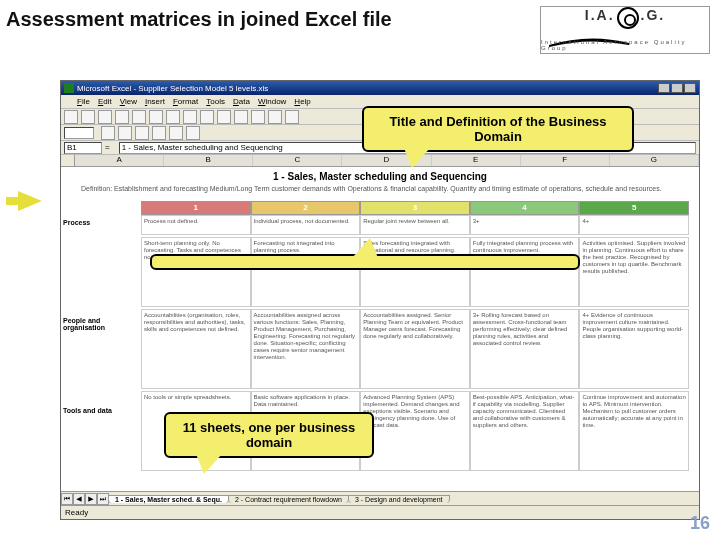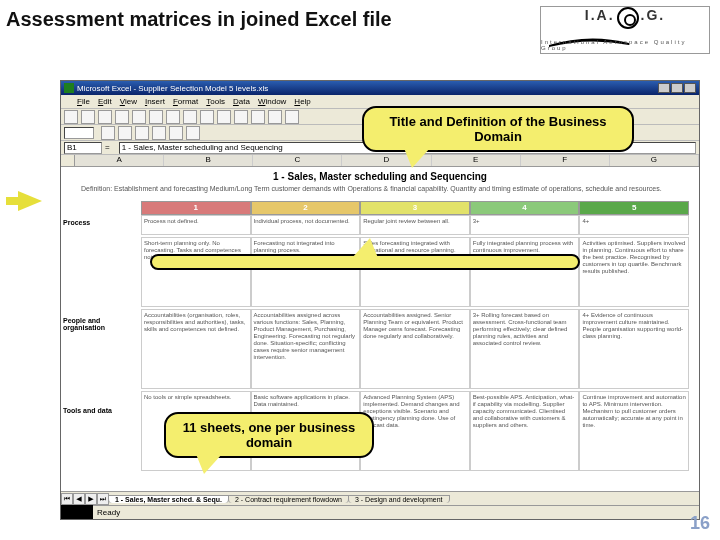--- a/index.html
+++ b/index.html
@@ -5,21 +5,21 @@
   * { box-sizing: border-box; margin: 0; padding: 0; }
   body { width: 720px; height: 540px; font-family: Arial, sans-serif; background: #fff; position: relative; overflow: hidden; }
   .slide { width: 720px; height: 540px; position: relative; }
   .title { position: absolute; top: 8px; left: 6px; font-size: 20px; font-weight: bold; color: #111; }
   .logo { position: absolute; top: 6px; right: 10px; width: 170px; height: 48px; border: 1px solid #999; background: #fff; display:flex; align-items:flex-start; justify-content:center; font-size:10px; color:#333; letter-spacing:2px; }
   .logo-text { font-weight:bold; font-size:14px; }
   .logo-circ { width:22px; height:22px; border:2px solid #000; border-radius:50%; margin:0 2px; display:inline-block; position:relative; }
   .logo-circ::after{content:""; position:absolute;top:5px;left:5px;width:8px;height:8px;border:2px solid #000;border-radius:50%;}
   .logo-sub { position:absolute; bottom:2px; right:6px; font-size:6px; color:#555;}
   .logo-swoosh { position:absolute; bottom:6px; left:8px; width:80px; height:10px; }
-  .excel-window { position:absolute; top:80px; left:60px; width:640px; height:440px; border:1px solid #666; background:#000000; font-size:8px; }
+  .excel-window { position:absolute; top:80px; left:60px; width:640px; height:440px; border:1px solid #666; background:#0f766e; font-size:8px; }
   .titlebar { height:14px; background:linear-gradient(to bottom,#2a5db0,#0a246a); color:#fff; display:flex; align-items:center; padding:0 3px; font-size:8px; }
   .titlebar .winicon{width:10px;height:10px;background:#1e7e1e;margin-right:3px;}
   .titlebar .wctrl{margin-left:auto;display:flex;gap:1px;}
   .titlebar .wctrl span{width:12px;height:10px;background:#ccc;border:1px solid #555;display:inline-block;}
   .menubar{height:14px;background:#ece9d8;display:flex;align-items:center;padding:0 16px;gap:8px;border-bottom:1px solid #bbb;}
   .menubar span{text-decoration:underline;text-decoration-color:transparent;}
   .menubar span::first-letter{text-decoration:underline;}
   .toolbar{height:16px;background:#ece9d8;display:flex;align-items:center;padding:0 3px;gap:3px;border-bottom:1px solid #bbb;}
   .tbtn{width:14px;height:14px;border:1px solid #999;background:#f5f5f5;}
   .toolbar2{height:16px;background:#ece9d8;display:flex;align-items:center;padding:0 3px;gap:3px;border-bottom:1px solid #bbb;}
@@ -42,22 +42,22 @@
   .gridrow .cell{flex:1;border:1px solid #ccc;min-height:40px;font-size:6px;color:#555;padding:2px;line-height:7px;overflow:hidden;}
   .gr1{top:48px;} .gr1 .cell{min-height:20px;}
   .gr2{top:70px;} .gr2 .cell{min-height:70px;}
   .gr3{top:142px;} .gr3 .cell{min-height:80px;}
   .gr4{top:224px;} .gr4 .cell{min-height:80px;}
   .sheettabs{position:absolute;bottom:14px;left:0;right:0;height:14px;background:#ece9d8;border-top:1px solid #999;display:flex;align-items:center;font-size:7px;gap:0;}
   .navset{display:flex;}
   .navset span{width:12px;height:12px;border:1px solid #999;display:flex;align-items:center;justify-content:center;background:#eee;}
   .tab{border:1px solid #999;border-bottom:none;padding:0 6px;background:#ece9d8;border-radius:0 0 4px 4px;margin-left:-1px;}
   .tab.active{background:#fff;font-weight:bold;}
-  .statusbar{position:absolute;bottom:0;left:0;right:0;height:14px;background:#ece9d8;border-top:1px solid #999;display:flex;align-items:center;padding:0 4px;font-size:8px;margin-left:32px;}
-  .callout{position:absolute;background:#f4ee6e;border:2px solid #000;border-radius:14px;padding:6px 10px;font-weight:bold;font-size:13px;text-align:center;line-height:15px;}
+  .statusbar{position:absolute;bottom:0;left:0;right:0;height:14px;background:#ece9d8;border-top:1px solid #999;display:flex;align-items:center;padding:0 4px;font-size:8px;}
+  .callout{position:absolute;background:#f4ee6e;border:2px solid #000;border-radius:6px;padding:6px 10px;font-weight:bold;font-size:13px;text-align:center;line-height:15px;}
   .callout .tail{position:absolute;width:0;height:0;}
   .co1{top:106px;left:362px;width:272px;}
   .co1 .tail{bottom:-18px;left:40px;border-left:8px solid transparent;border-right:18px solid transparent;border-top:20px solid #f4ee6e;}
   .co1 .tailb{position:absolute;bottom:-22px;left:38px;width:0;height:0;border-left:10px solid transparent;border-right:20px solid transparent;border-top:22px solid #000;z-index:-1;}
   .co2{top:254px;left:150px;width:430px;}
   .co2 .tail{top:-18px;left:200px;border-left:18px solid transparent;border-right:8px solid transparent;border-bottom:20px solid #f4ee6e;}
   .co2 .tailb{position:absolute;top:-22px;left:198px;width:0;height:0;border-left:20px solid transparent;border-right:10px solid transparent;border-bottom:22px solid #000;z-index:-1;}
   .co3{top:412px;left:164px;width:210px;}
   .co3 .tail{bottom:-18px;left:30px;border-left:8px solid transparent;border-right:18px solid transparent;border-top:20px solid #f4ee6e;}
   .co3 .tailb{position:absolute;bottom:-22px;left:28px;width:0;height:0;border-left:10px solid transparent;border-right:20px solid transparent;border-top:22px solid #000;z-index:-1;}

